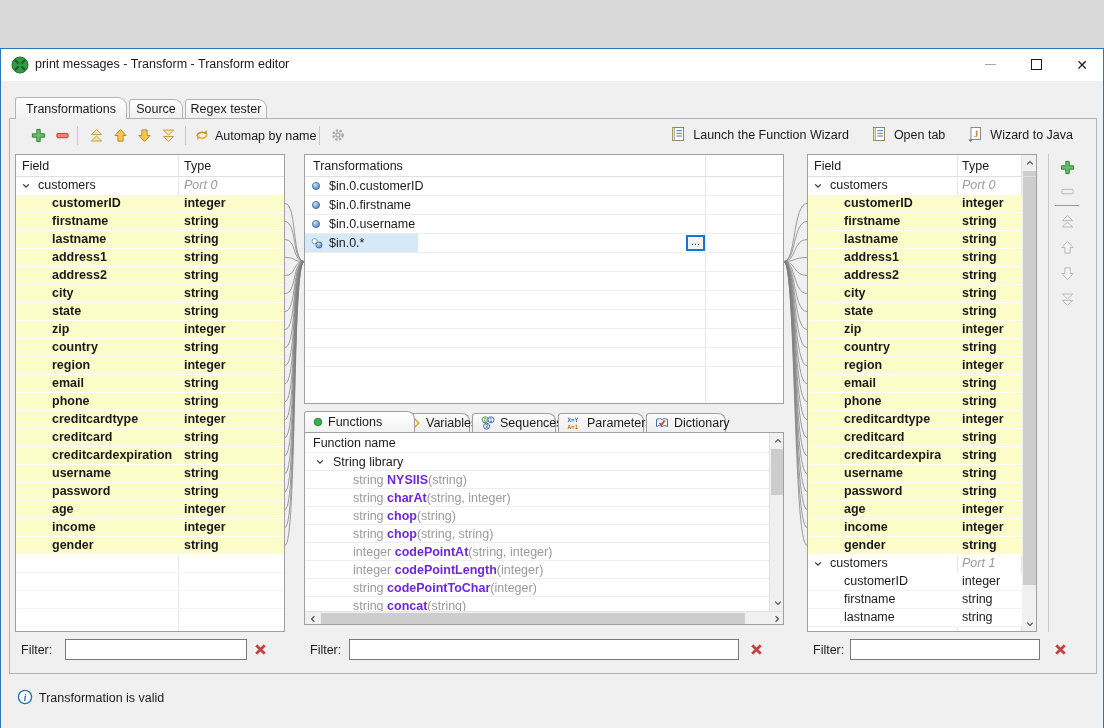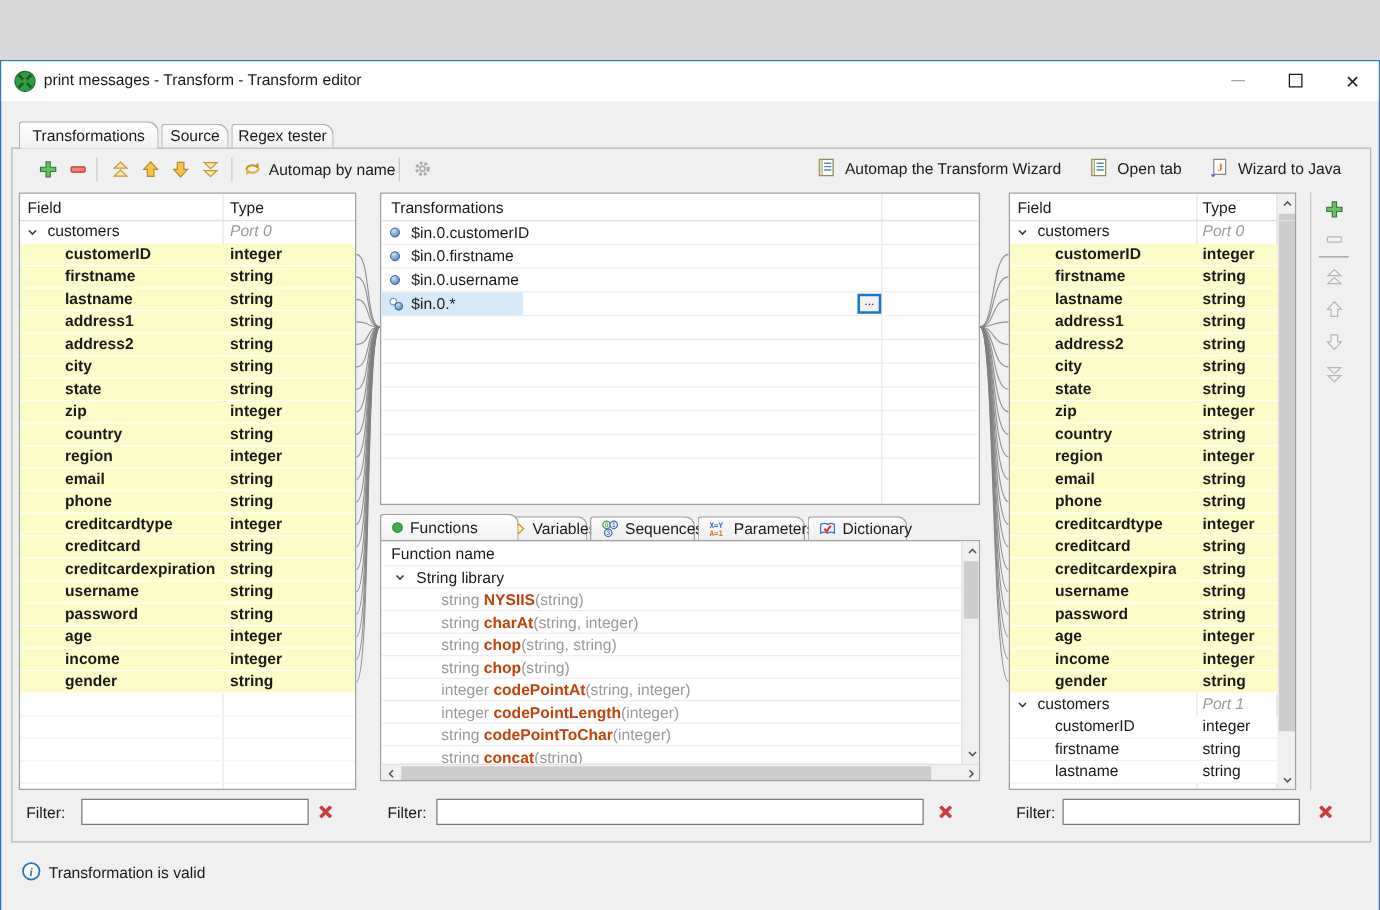--- a/index.html
+++ b/index.html
@@ -49,21 +49,21 @@
   .mrow.addrow .mtext{font-style:italic;}
   .ellipsis-btn{position:absolute;left:381px;top:1px;width:19px;height:16px;border:2px solid #1577d2;
         background:#f2f2f2;font-size:10px;line-height:10px;text-align:center;color:#333;cursor:pointer;}
   
   .ftab{position:absolute;border:1px solid #a0a0a0;border-bottom:none;border-radius:3px 8px 0 0;
         display:flex;align-items:center;gap:5px;padding:0 8px;background:linear-gradient(#fbfbfb,#eeeeee);white-space:nowrap;}
   .ftab.active{top:362px;height:21px;z-index:3;background:linear-gradient(#ffffff,#f2f2f2);}
   .ftab.idle{top:364px;height:19px;z-index:1;}
   .frow{position:relative;height:18px;line-height:18px;border-bottom:1px solid #ededed;padding-left:48px;white-space:nowrap;}
   .frow .dim{color:#9a9a9a;}
-  .frow b{color:#c2410c;}
+  .frow b{color:#6d28d9;}
   .fn-head{position:relative;height:20px;line-height:20px;padding-left:8px;border-bottom:1px solid #f0f0f0;}
   .fn-lib{position:relative;height:18px;line-height:18px;padding-left:28px;border-bottom:1px solid #ededed;}
   .fn-lib .chev{position:absolute;left:10px;top:4px;width:10px;height:10px;}
   
   .sb{position:absolute;background:#f0f0f0;}
   .sb .sthumb{position:absolute;background:#cdcdcd;}
   .sarr{position:absolute;width:15px;height:15px;display:flex;align-items:center;justify-content:center;}
   
   .flabel{position:absolute;top:594px;}
   .finput{position:absolute;top:590px;height:21px;border:1px solid #7a7a7a;background:#fff;font-family:"Liberation Sans",sans-serif;font-size:12px;padding:0 4px;}
@@ -190,21 +190,21 @@
   <div class="rtools">
     <span class="ric">
         <svg width="16" height="16" viewBox="0 0 16 16">
           <rect x="2.5" y="1.5" width="11" height="13" fill="#fff" stroke="#8a8a5a"></rect>
           <rect x="2.5" y="1.5" width="2.2" height="13" fill="#e8e4b8" stroke="#8a8a5a" stroke-width="0.6"></rect>
           <line x1="6.3" y1="4.6" x2="12" y2="4.6" stroke="#5b84b8" stroke-width="1.1"></line>
           <line x1="6.3" y1="7.3" x2="12" y2="7.3" stroke="#5b84b8" stroke-width="1.1"></line>
           <line x1="6.3" y1="10" x2="12" y2="10" stroke="#5b84b8" stroke-width="1.1"></line>
         </svg>
       </span>
-    <span>Automap the Transform Wizard</span>
+    <span>Launch the Function Wizard</span>
     <span class="gap"></span>
     <span class="ric">
         <svg width="16" height="16" viewBox="0 0 16 16">
           <rect x="2.5" y="1.5" width="11" height="13" fill="#fff" stroke="#8a8a5a"></rect>
           <rect x="2.5" y="1.5" width="2.2" height="13" fill="#e8e4b8" stroke="#8a8a5a" stroke-width="0.6"></rect>
           <line x1="6.3" y1="4.6" x2="12" y2="4.6" stroke="#5b84b8" stroke-width="1.1"></line>
           <line x1="6.3" y1="7.3" x2="12" y2="7.3" stroke="#5b84b8" stroke-width="1.1"></line>
           <line x1="6.3" y1="10" x2="12" y2="10" stroke="#5b84b8" stroke-width="1.1"></line>
         </svg>
       </span>
@@ -476,23 +476,23 @@
             </svg>
           </span>
         <span>String library</span>
       </div>
       <div>
           <div class="frow">
       <span class="dim">string </span><b>NYSIIS</b><span class="dim">(string)</span></div>
           <div class="frow">
       <span class="dim">string </span><b>charAt</b><span class="dim">(string, integer)</span></div>
           <div class="frow">
+      <span class="dim">string </span><b>chop</b><span class="dim">(string)</span></div>
+          <div class="frow">
       <span class="dim">string </span><b>chop</b><span class="dim">(string, string)</span></div>
-          <div class="frow">
-      <span class="dim">string </span><b>chop</b><span class="dim">(string)</span></div>
           <div class="frow">
       <span class="dim">integer </span><b>codePointAt</b><span class="dim">(string, integer)</span></div>
           <div class="frow">
       <span class="dim">integer </span><b>codePointLength</b><span class="dim">(integer)</span></div>
           <div class="frow">
       <span class="dim">string </span><b>codePointToChar</b><span class="dim">(integer)</span></div>
           <div class="frow">
       <span class="dim">string </span><b>concat</b><span class="dim">(string)</span></div>
         </div>
     </div>

